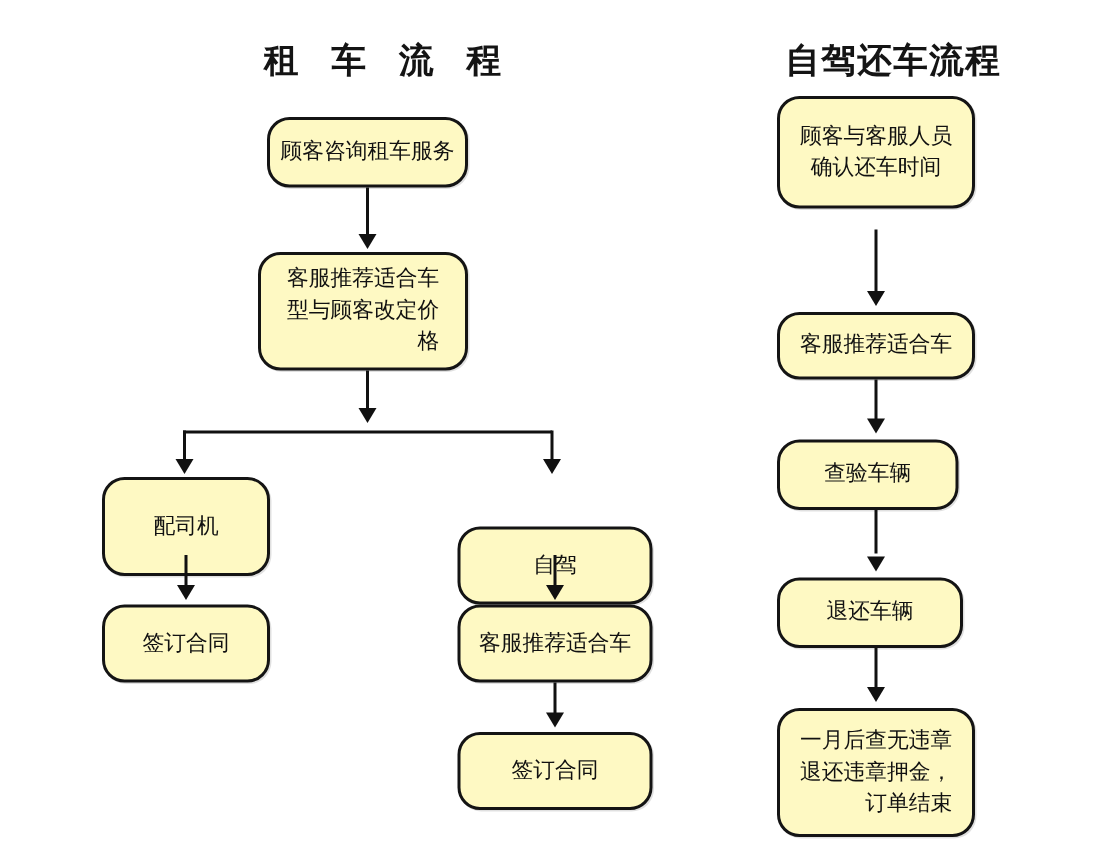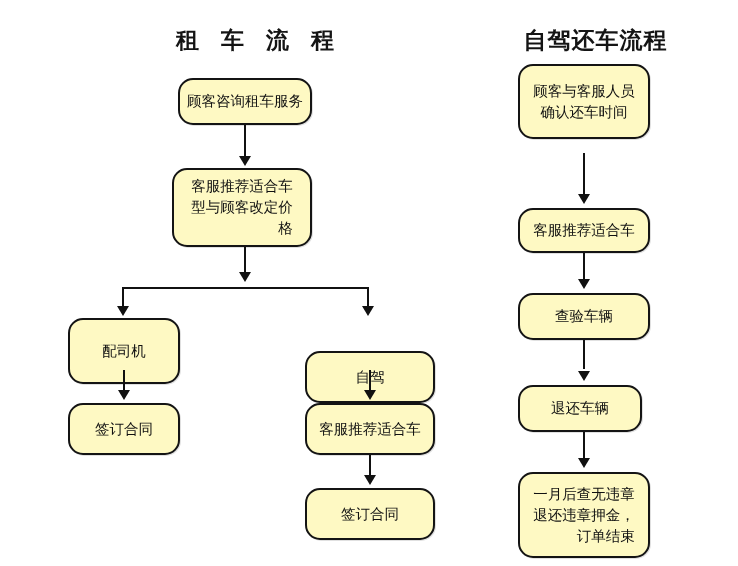--- a/index.html
+++ b/index.html
@@ -155,21 +155,21 @@
   <div class="vline" style="left:583px; top:153px; height:43px;"></div>
   <div class="arrowhead" style="left:578px; top:194px;"></div>
 
   <div class="node" style="left:518px; top:208px; width:132px; height:45px;">
     <span class="txt">客服推荐适合车</span>
   </div>
 
   <div class="vline" style="left:583px; top:253px; height:28px;"></div>
   <div class="arrowhead" style="left:578px; top:279px;"></div>
 
-  <div class="node" style="left:518px; top:293px; width:132px; height:47px;text-align:center;">
+  <div class="node" style="left:518px; top:293px; width:121px; height:47px;text-align:center;">
     <span class="txt">查验车辆</span>
   </div>
 
   <div class="vline" style="left:583px; top:340px; height:29px;"></div>
   <div class="arrowhead" style="left:578px; top:371px;"></div>
 
   <div class="node" style="left:518px; top:385px; width:124px; height:47px;">
     <span class="txt">退还车辆</span>
   </div>
 

